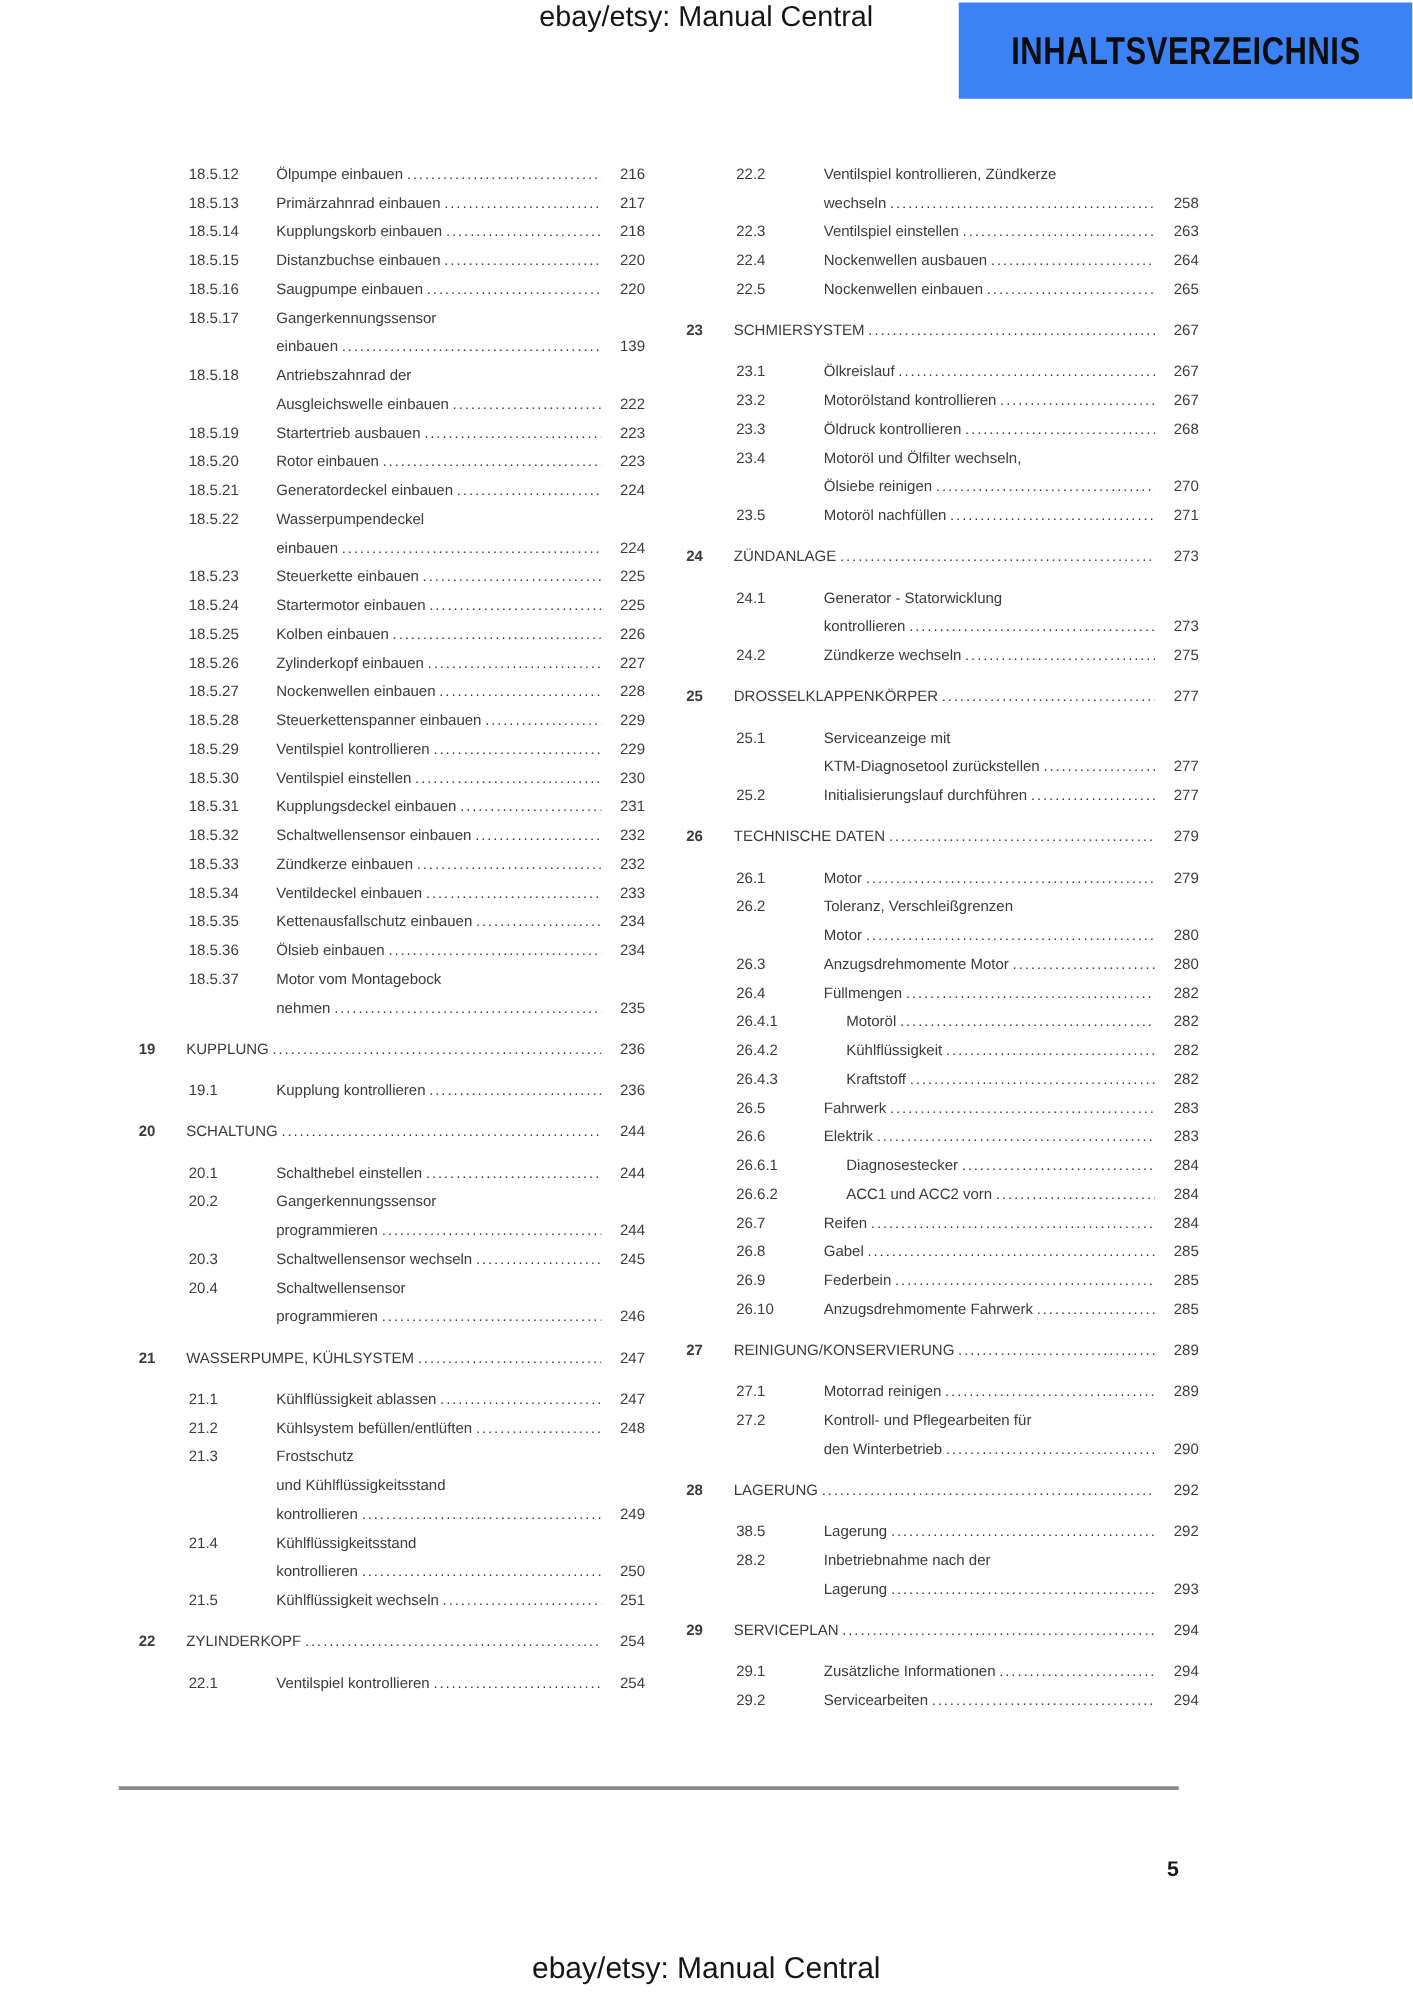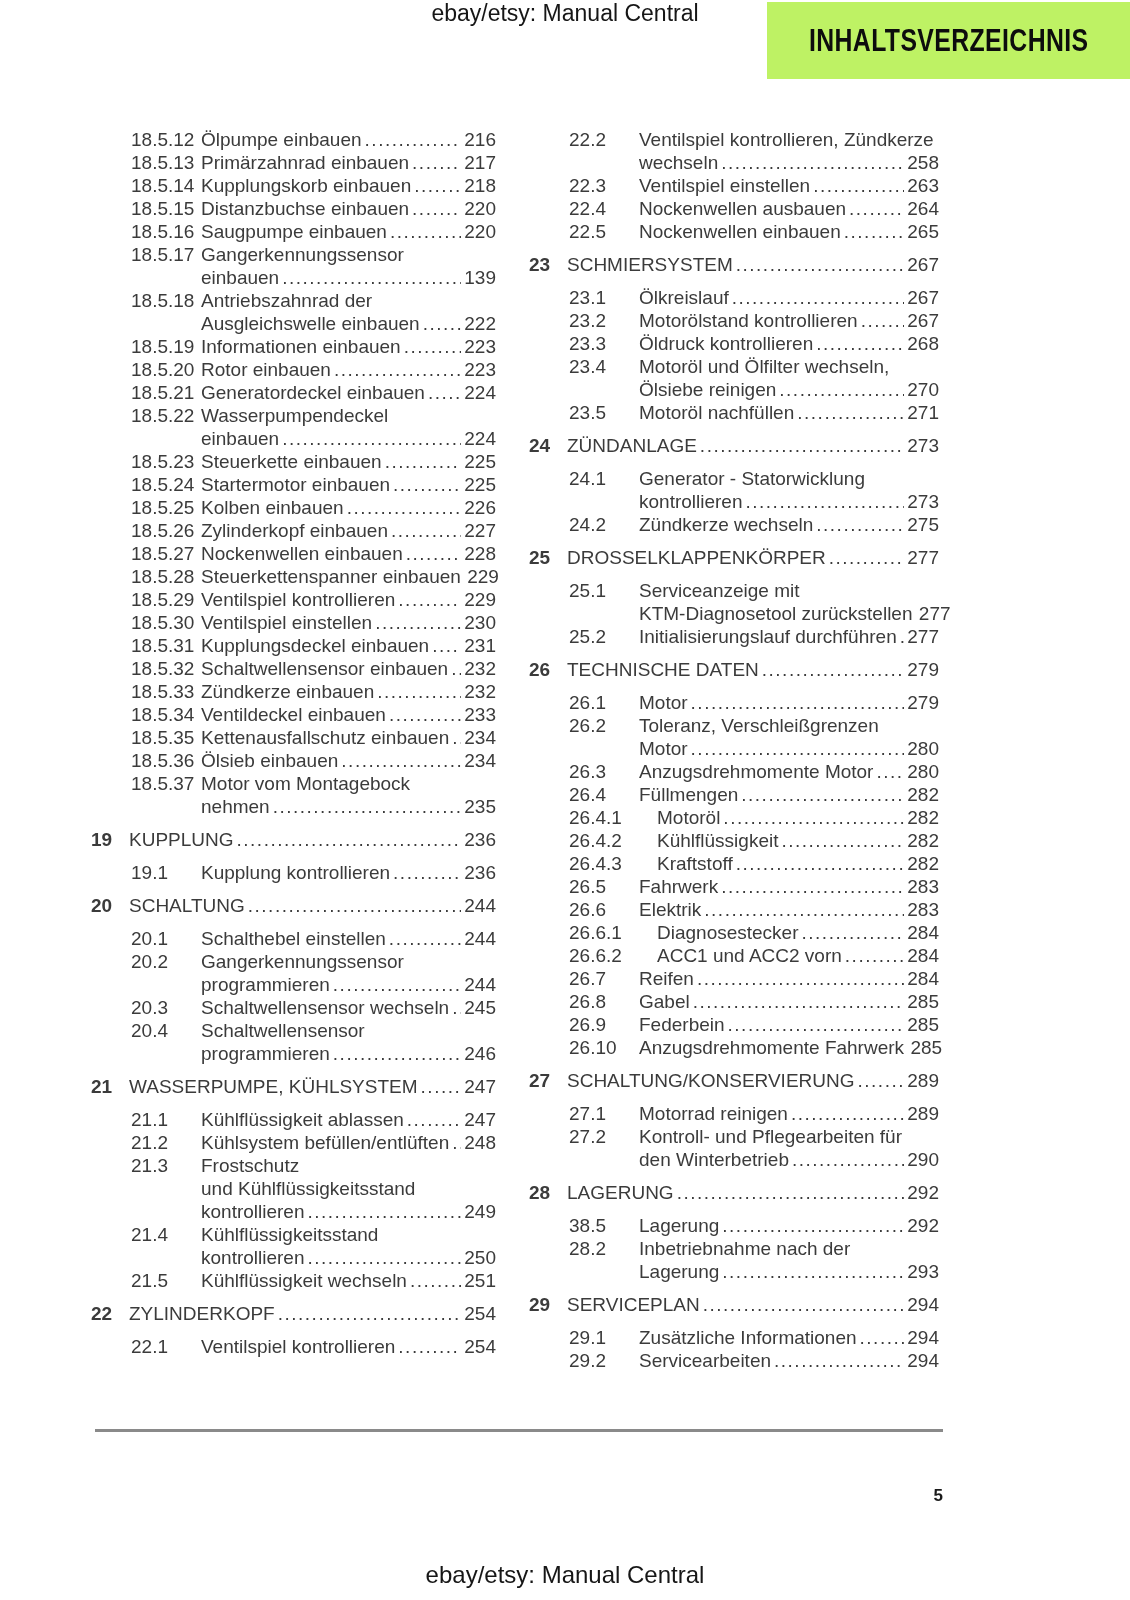--- a/index.html
+++ b/index.html
@@ -14,22 +14,22 @@
   }
   .title-box{
     position:absolute;top:2px;left:767px;width:363px;height:77px;
     background:#a7a7a7;display:flex;align-items:center;justify-content:center;
   }
   .title-box .title-text{
     font-weight:bold;font-size:31px;color:#0d0d0d;white-space:nowrap;
     transform:scaleX(0.8);letter-spacing:0.5px;
   }
   .toc{
-    position:absolute;top:128px;left:91px;width:848px;
-    display:flex;font-size:19px;line-height:23px;
+    position:absolute;top:128px;left:111px;width:848px;
+    display:flex;font-size:12px;line-height:23px;
   }
   .toc-col-left{width:405px;margin-right:33px;}
   .toc-col-right{width:410px;}
   .entry .row{display:flex;}
   .entry .num{flex:none;}
   .entry.chapter{margin:10px 0;}
   .entry.chapter .num{width:38px;font-weight:bold;}
   .entry.sub{padding-left:40px;}
   .entry.sub .num{width:70px;}
   .entry.subsub{padding-left:40px;}
@@ -54,21 +54,21 @@
   .watermark-bottom{
     position:absolute;top:1561px;left:0;right:0;text-align:center;
     font-size:24px;color:#161616;
   }
 </style>
 </head>
 <body>
 
 <div class="watermark-top">ebay/etsy: Manual Central</div>
 
-<div class="title-box" style="background: #bef264;">
+<div class="title-box" style="background: #3b82f6;">
   <span class="title-text">INHALTSVERZEICHNIS</span>
 </div>
 
 <div class="toc">
   <div class="toc-col-left">
       <div class="entry sub">
         <div class="row">
           <span class="num">18.5.12</span>
           <div class="body">
             <div class="lastline">
@@ -151,21 +151,21 @@
               <span class="pg">222</span>
             </div>
           </div>
         </div>
       </div>
       <div class="entry sub">
         <div class="row">
           <span class="num">18.5.19</span>
           <div class="body">
             <div class="lastline">
-              <span class="t">Informationen einbauen</span>
+              <span class="t">Startertrieb ausbauen</span>
               <span class="dots"></span>
               <span class="pg">223</span>
             </div>
           </div>
         </div>
       </div>
       <div class="entry sub">
         <div class="row">
           <span class="num">18.5.20</span>
           <div class="body">
@@ -957,21 +957,21 @@
               <span class="pg">285</span>
             </div>
           </div>
         </div>
       </div>
       <div class="entry chapter">
         <div class="row">
           <span class="num">27</span>
           <div class="body">
             <div class="lastline">
-              <span class="t">SCHALTUNG/KONSERVIERUNG</span>
+              <span class="t">REINIGUNG/KONSERVIERUNG</span>
               <span class="dots"></span>
               <span class="pg">289</span>
             </div>
           </div>
         </div>
       </div>
       <div class="entry sub">
         <div class="row">
           <span class="num">27.1</span>
           <div class="body">

